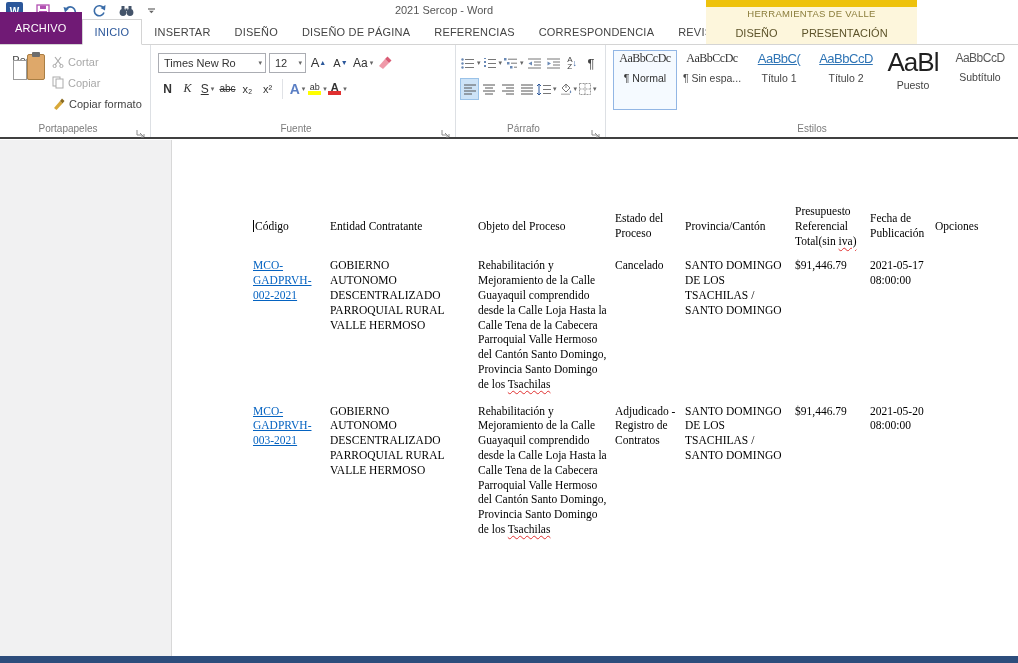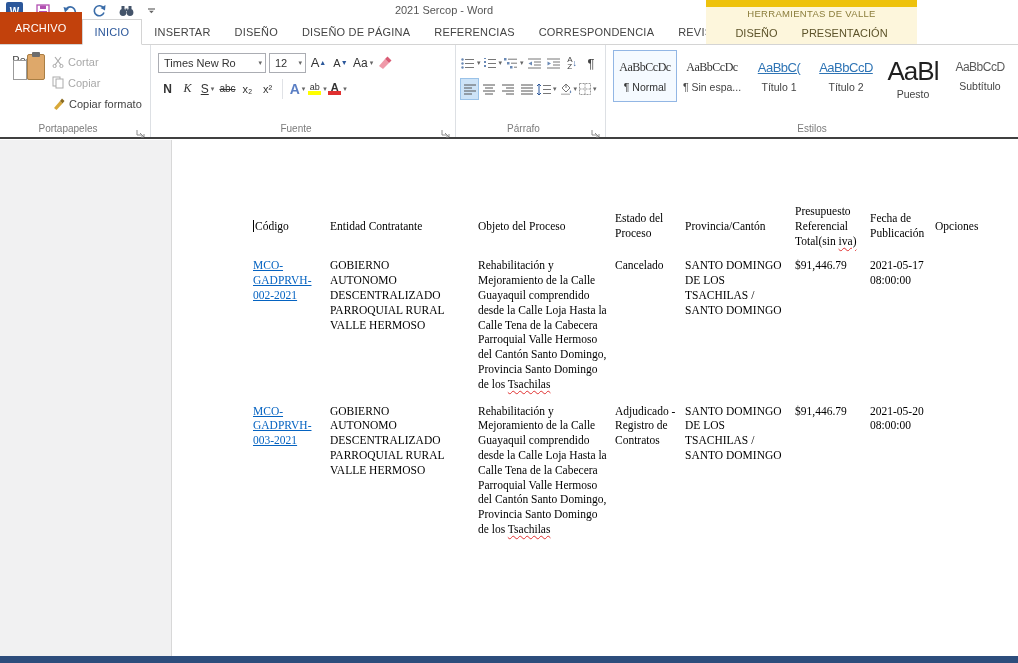--- a/index.html
+++ b/index.html
@@ -13,21 +13,21 @@
   .qat .qbtn { display:inline-flex; align-items:center; justify-content:center; height:18px; }
   .word-logo { width:17px; height:15px; background:#2b579a; color:#fff; font-size:10px; font-weight:bold;
                display:inline-flex; align-items:center; justify-content:center; border-radius:2px; }
   .win-title { position:absolute; left:444px; top:4px; transform:translateX(-50%); font-size:11px; color:#565656; white-space:nowrap; }
 
   
   .header-tabs { position:relative; height:23px; background:#fff; }
   .tabs { display:flex; align-items:flex-end; height:23px; border-bottom:1px solid #d4d4d4; }
   .tab { height:23px; display:flex; align-items:center; padding:12px 12px; font-size:11px; color:#444;
          letter-spacing:.2px; white-space:nowrap; }
-  .tab.file { background:#c2410c; color:#fff; padding:16px 15px; }
+  .tab.file { background:#701a75; color:#fff; padding:16px 15px; }
   .tab.selected { background:#fff; color:#2b579a; border:1px solid #d4d4d4; border-bottom:1px solid #fff;
                   margin-bottom:-1px; height:24px; z-index:2; }
   .contextual { position:absolute; left:706px; top:-22px; width:211px; height:44px; background:#fdf6dc; z-index:1; }
   .ctx-bar { height:7px; background:#eec20c; }
   .ctx-label { height:14px; font-size:9.5px; color:#8a7c3a; text-align:center; line-height:14px; letter-spacing:.3px; }
   .ctx-tabs { display:flex; justify-content:center; gap:8px; height:23px; align-items:center; }
   .ctx-tabs span { font-size:11px; color:#5d532a; padding:0 8px; }
 
   
   .ribbon { position:relative; height:94px; background:#fff; border-bottom:2px solid #404040; display:flex; }
@@ -62,21 +62,21 @@
 
   
   .g-para { width:150px; }
   .para-row { position:absolute; left:5px; display:flex; align-items:center; gap:2px; }
   .pbtn { min-width:17px; height:20px; display:inline-flex; align-items:center; justify-content:center; }
   .pbtn.sel { background:#cde3f7; outline:1px solid #9ac2e8; }
 
   
   .g-styles { flex:1; border-right:none; }
   .style-cards { position:absolute; left:7px; top:5px; display:flex; gap:3px; }
-  .scard { width:64px; height:52px; padding-top:9px; text-align:center; border:1px solid transparent; }
+  .scard { width:64px; height:60px; text-align:center; border:1px solid transparent; }
   .scard.sel { border:1px solid #92b6e4; background:#f5faff; }
   .ssample { font-size:12px; color:#333; letter-spacing:-.5px; white-space:nowrap; }
   .ssample.blue { color:#2e74b5; font-size:13px;text-decoration:underline; }
   .ssample.big { font-size:26px; color:#1f1f1f; letter-spacing:-1px; line-height:22px; }
   .slabel { font-size:10.5px; color:#444; margin-top:6px; white-space:nowrap; overflow:hidden; }
   .scard.sel .slabel, .scard.sel .ssample { color:#333; }
 
   
   .doc { position:absolute; top:140px; left:0; right:0; bottom:7px; background:#fff; }
   .doc-margin { position:absolute; left:0; top:0; width:172px; height:100%; background:#f1f1f2; border-right:1px solid #d8d8d8; }

